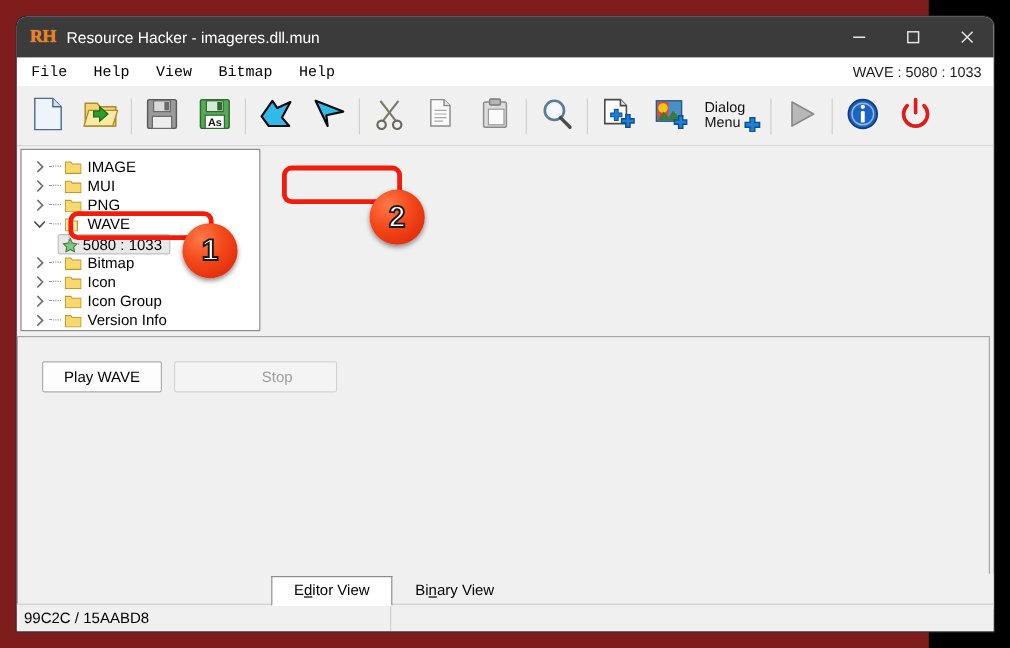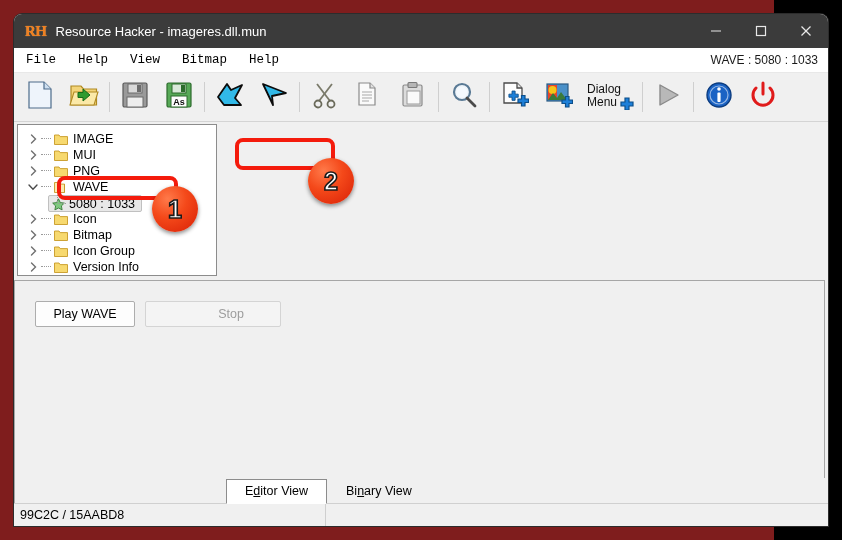--- a/index.html
+++ b/index.html
@@ -222,21 +222,21 @@
     padding-left: 48px;
   }
   .gap { width: 10px; }
   
   .tabstrip {
     position: absolute;
     left: 202px; right: 0; bottom: 22px;
     height: 26px;
     background: #f0f0f0;
     display: flex;
-    align-items: flex-start;
+    align-items: center;
     padding-left: 10px;
   }
   .tab {
     font-size: 12.5px;
     padding: 4px 18px 5px 18px;
     color: #000;
     border: 1px solid transparent;
     position: relative;
     bottom: -1px;
   }
@@ -598,38 +598,38 @@
                 </svg>
             </span>
             <span class="dots">
                 <span class="dots-line"></span>
               </span>
             <span class="folder">
               <svg width="14" height="12" viewBox="0 0 14 12">
                   <path d="M0.5 2 h4.5 l1.2 1.6 h7.3 v7.9 h-13 z" fill="#f7d96f" stroke="#c79a26" stroke-width="0.9"></path>
                 </svg>
             </span>
-            <span class="tlabel">Icon</span>
+            <span class="tlabel">Bitmap</span>
           </div>
 
           <div class="tnode">
             <span class="chev">
               <svg width="7" height="10" viewBox="0 0 7 10">
                   <path d="M1.5 1 L5.5 5 L1.5 9" fill="none" stroke="#6f6f6f" stroke-width="1.4" stroke-linecap="round"></path>
                 </svg>
             </span>
             <span class="dots">
                 <span class="dots-line"></span>
               </span>
             <span class="folder">
               <svg width="14" height="12" viewBox="0 0 14 12">
                   <path d="M0.5 2 h4.5 l1.2 1.6 h7.3 v7.9 h-13 z" fill="#f7d96f" stroke="#c79a26" stroke-width="0.9"></path>
                 </svg>
             </span>
-            <span class="tlabel">Bitmap</span>
+            <span class="tlabel">Icon</span>
           </div>
 
           <div class="tnode">
             <span class="chev">
               <svg width="7" height="10" viewBox="0 0 7 10">
                   <path d="M1.5 1 L5.5 5 L1.5 9" fill="none" stroke="#6f6f6f" stroke-width="1.4" stroke-linecap="round"></path>
                 </svg>
             </span>
             <span class="dots">
                 <span class="dots-line"></span>

